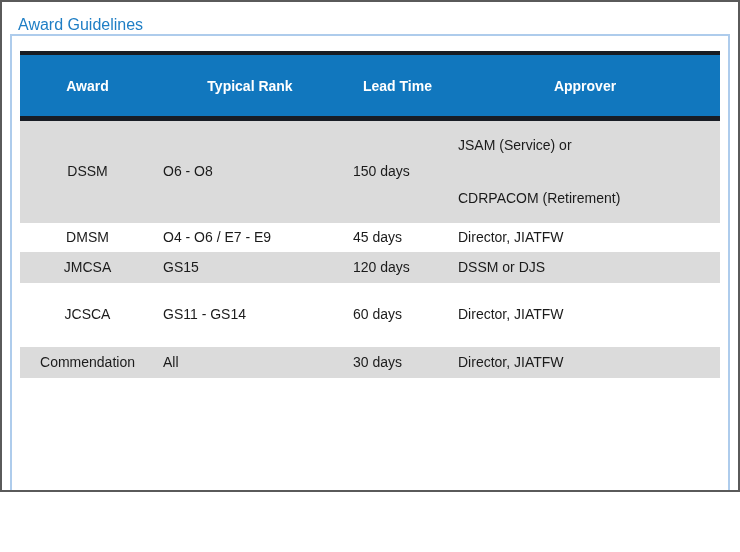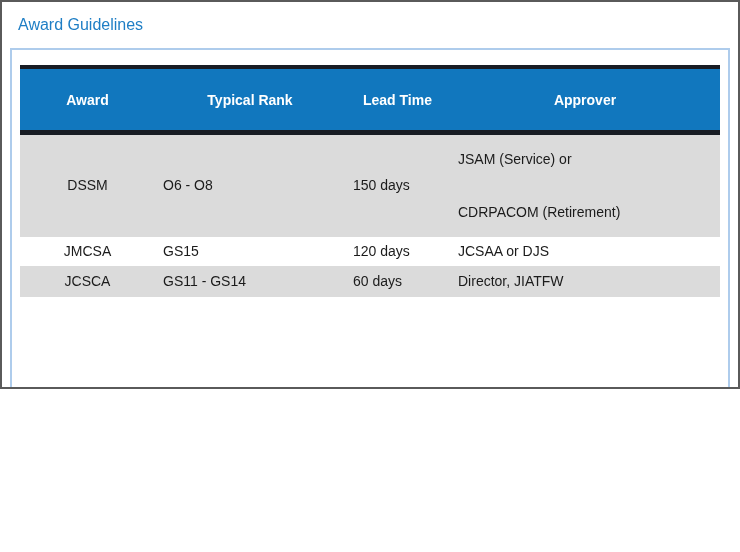--- a/index.html
+++ b/index.html
@@ -3,38 +3,38 @@
 <meta charset="utf-8">
 <style>
   html, body { margin: 0; padding: 0; background: #ffffff; }
   body {
     font-family: "Liberation Sans", "DejaVu Sans", sans-serif;
     -webkit-font-smoothing: antialiased;
   }
   .page {
     position: relative;
     width: 740px;
-    height: 389px;
+    height: 492px;
     box-sizing: border-box;
     border: 2px solid #5a5a5a;
     background: #ffffff;
     overflow: hidden;
   }
   .page-title {
     position: absolute;
     left: 16px;
     top: 14px;
     font-size: 16px;
     color: var(--title-color, #1e7ec5);
     white-space: nowrap;
   }
   .panel {
     position: absolute;
     left: 8px;
-    top: 46px;
+    top: 32px;
     width: 720px;
     height: 499px;
     box-sizing: border-box;
     border: 2px solid var(--panel-border, #aeccec);
     background: #ffffff;
   }
   table.awards {
     width: 700px;
     margin: 15px auto 0 8px;
     border-collapse: collapse;
@@ -105,31 +105,47 @@
           <tr>
             <td>DSSM</td>
             <td>O6 - O8</td>
             <td>150 days</td>
             <td>
               <div class="approver-line">JSAM (Service) or</div>
               <div class="approver-line">CDRPACOM (Retirement)</div>
             </td>
           </tr>
           <tr>
+            <td>DMSM</td>
+            <td>O4 - O6 / E7 - E9</td>
+            <td>45 days</td>
+            <td>
+              <div class="approver-line">Director, JIATFW</div>
+            </td>
+          </tr>
+          <tr>
             <td>JMCSA</td>
             <td>GS15</td>
             <td>120 days</td>
             <td>
-              <div class="approver-line">JCSAA or DJS</div>
+              <div class="approver-line">DSSM or DJS</div>
             </td>
           </tr>
           <tr>
             <td>JCSCA</td>
             <td>GS11 - GS14</td>
             <td>60 days</td>
             <td>
               <div class="approver-line">Director, JIATFW</div>
             </td>
           </tr>
+          <tr>
+            <td>Commendation</td>
+            <td>All</td>
+            <td>30 days</td>
+            <td>
+              <div class="approver-line">Director, JIATFW</div>
+            </td>
+          </tr>
         </tbody>
     </table>
   </div>
 </div>
 
 </body></html>

